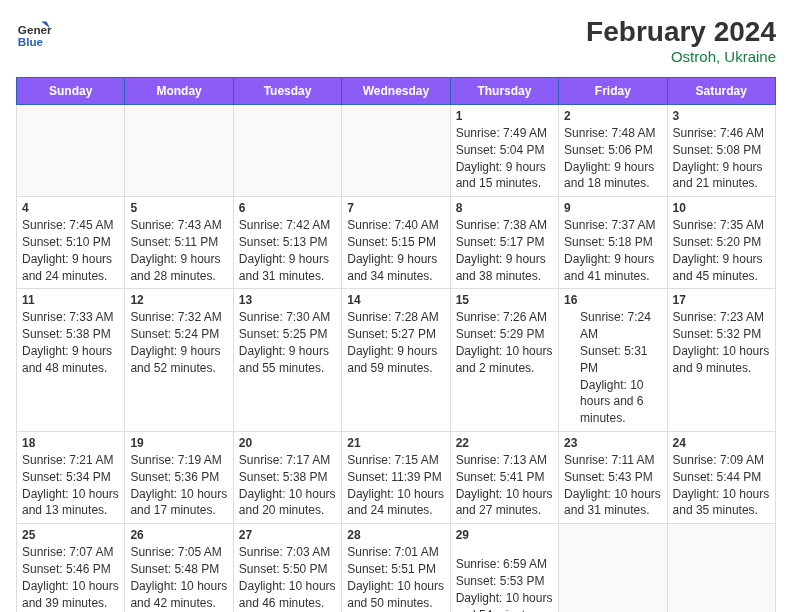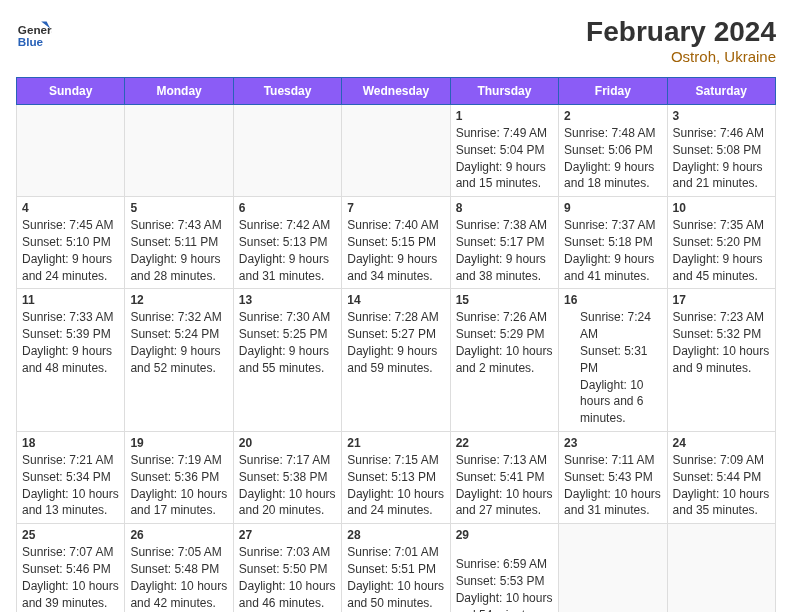--- a/index.html
+++ b/index.html
@@ -28,21 +28,21 @@
     .title-block {
       text-align: right;
     }
     .month-title {
       font-size: 28px;
       font-weight: bold;
       color: #333;
     }
     .location {
       font-size: 15px;
-      color: #a16207;
+      color: #15803d;
     }
     .calendar {
       width: 100%;
       border-collapse: collapse;
       font-size: 11px;
     }
     .calendar th {
       background-color: #8b5cf6;
       color: #fff;
       padding: 6px 4px;
@@ -169,21 +169,21 @@
           <span class="day-number">10</span>
           <div class="day-info" style="white-space: pre-line;">Sunrise: 7:35 AM
 Sunset: 5:20 PM
 Daylight: 9 hours and 45 minutes.</div>
         </td>
       </tr>
       <tr>
         <td>
           <span class="day-number">11</span>
           <div class="day-info" style="white-space: pre-line;">Sunrise: 7:33 AM
-Sunset: 5:39 PM
+Sunset: 5:38 PM
 Daylight: 9 hours and 48 minutes.</div>
         </td>
         <td>
           <span class="day-number">12</span>
           <div class="day-info" style="white-space: pre-line;">Sunrise: 7:32 AM
 Sunset: 5:24 PM
 Daylight: 9 hours and 52 minutes.</div>
         </td>
         <td>
           <span class="day-number">13</span>
@@ -231,21 +231,21 @@
         </td>
         <td>
           <span class="day-number">20</span>
           <div class="day-info" style="white-space: pre-line;">Sunrise: 7:17 AM
 Sunset: 5:38 PM
 Daylight: 10 hours and 20 minutes.</div>
         </td>
         <td>
           <span class="day-number">21</span>
           <div class="day-info" style="white-space: pre-line;">Sunrise: 7:15 AM
-Sunset: 5:13 PM
+Sunset: 11:39 PM
 Daylight: 10 hours and 24 minutes.</div>
         </td>
         <td>
           <span class="day-number">22</span>
           <div class="day-info" style="white-space: pre-line;">Sunrise: 7:13 AM
 Sunset: 5:41 PM
 Daylight: 10 hours and 27 minutes.</div>
         </td>
         <td>
           <span class="day-number">23</span>

